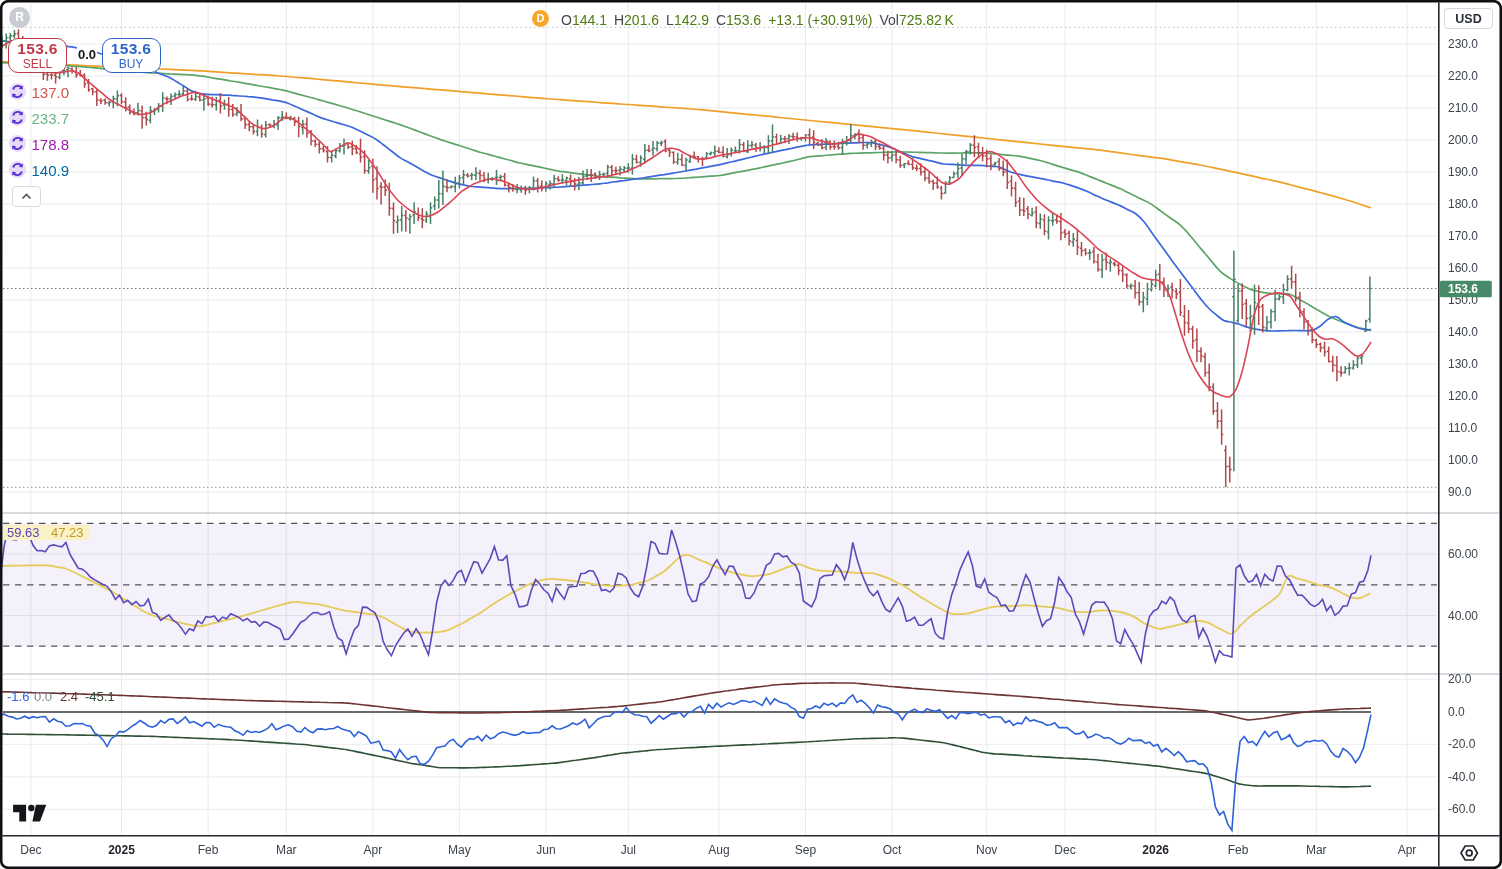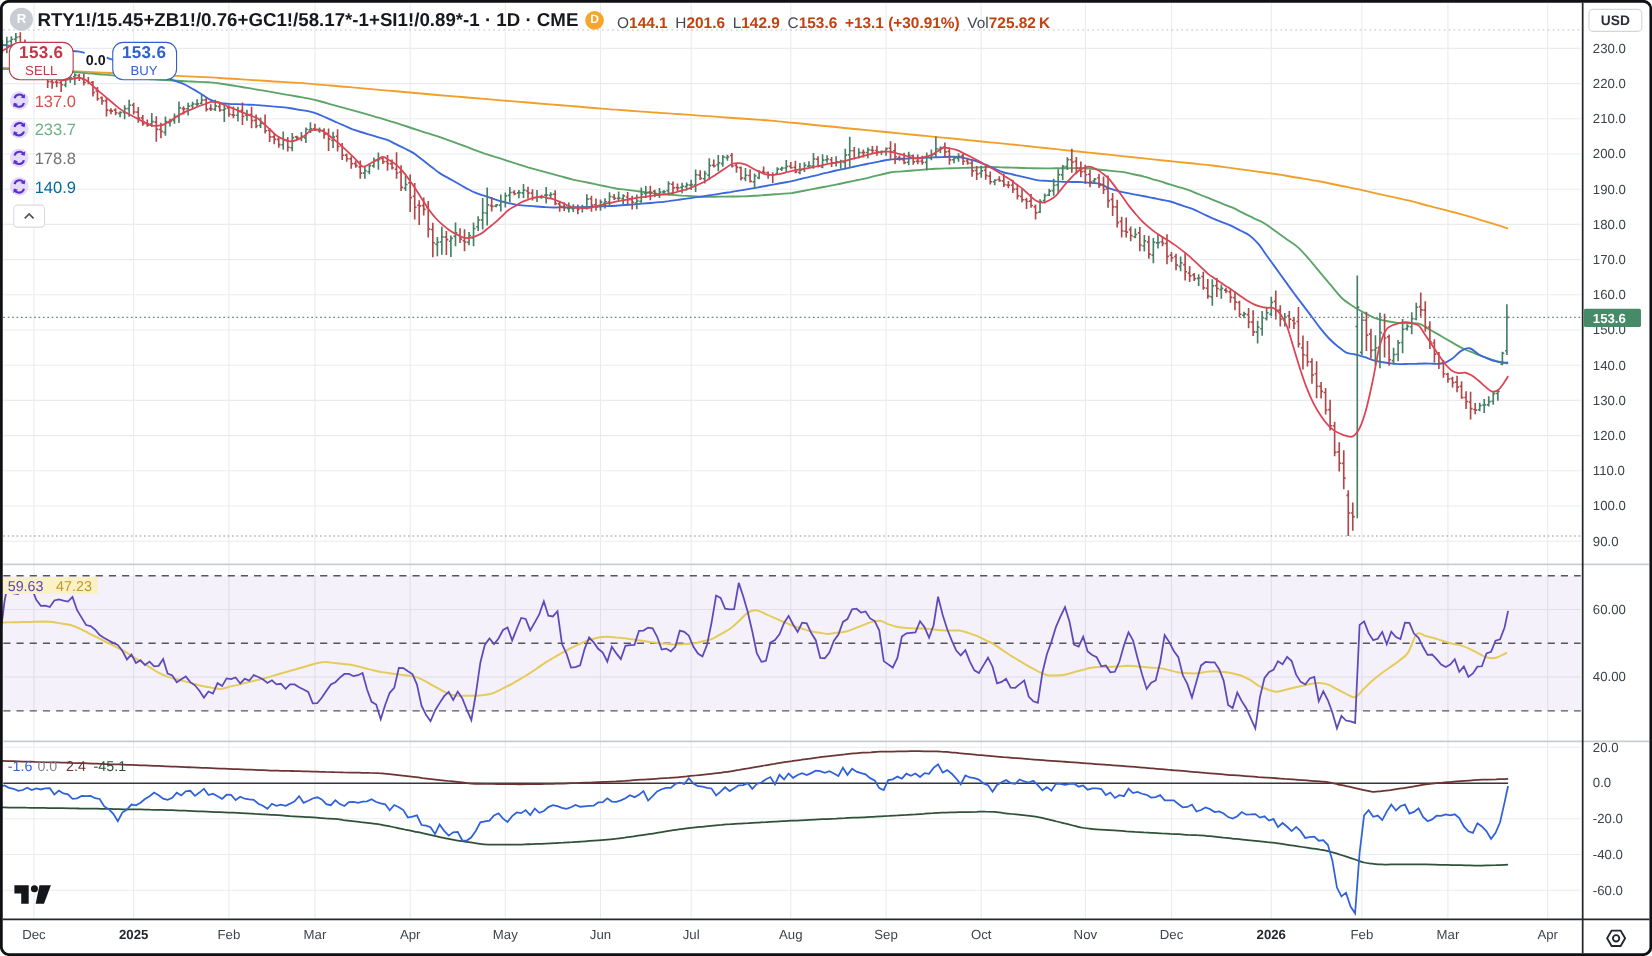--- a/index.html
+++ b/index.html
@@ -4,21 +4,21 @@
 html,body{margin:0;padding:0;background:#fff;width:1502px;height:869px;overflow:hidden}
 #wrap{position:relative;width:1502px;height:869px;font-family:"Liberation Sans",sans-serif}
 #wrap svg.main{position:absolute;left:0;top:0}
 .abs{position:absolute;white-space:nowrap}
 .title{left:34px;top:9px;font-size:17px;font-weight:600;color:#17191f;letter-spacing:0}
 .rlogo{left:9px;top:7px;width:21px;height:21px;border-radius:50%;background:#c9cdd3;color:#fff;
  font-size:12px;font-weight:bold;text-align:center;line-height:21px}
 .dbadge{left:532px;top:10px;width:17px;height:17px;border-radius:50%;background:#f7a62b;color:#fff;
  font-size:11px;font-weight:bold;text-align:center;line-height:17px}
 .ohlc{left:561px;top:11.5px;font-size:14px;color:#42464e;letter-spacing:0}
-.ohlc b{font-weight:bold;color:#c2410c}
+.ohlc b{font-weight:normal;color:#4d7c0f}
 .ohlc i{display:inline-block;width:7px}
 .btn{position:absolute;width:57px;height:33px;border-radius:10px;background:#fff;text-align:center}
 .sell{left:8px;top:37.5px;border:1.7px solid #bd3a46;color:#c23846}
 .buy{left:101.5px;top:37.5px;border:1.7px solid #2e62c9;color:#2f63cc}
 .btn .p{font-size:15.5px;font-weight:bold;margin-top:1px;letter-spacing:0.3px}
 .btn .l{font-size:12px;margin-top:-1px}
 .spread{left:77px;top:46.5px;font-size:13px;font-weight:bold;color:#15171c;background:#fff;padding:0 1px}
 .ind{font-size:15px}
 .icon{position:absolute;left:9px;width:17px;height:17px;border-radius:50%;background:#e4dcf8}
 .icon svg{position:absolute;left:0;top:0}
@@ -155,21 +155,20 @@
       </g>
       <rect x="3" y="524.5" width="86" height="15.5" fill="#fbf1c6"></rect>
       <text x="7" y="537" font-size="13" fill="#5b44bd">59.63</text>
       <text x="51" y="537" font-size="13" fill="#c09a27">47.23</text>
       <text x="7" y="701" font-size="13" fill="#2f62d9">-1.6</text>
       <text x="34" y="701" font-size="13" fill="#80858f">0.0</text>
       <text x="60" y="701" font-size="13" fill="#6d3434">2.4</text>
       <text x="85" y="701" font-size="13" fill="#2f5138">-45.1</text>
     </svg>
 <div class="abs rlogo">R</div>
-<div class="abs title">RTY1!/15.45+ZB1!/0.76+GC1!/58.17*-1+SI1!/0.89*-1 · 1D · CME</div>
 <div class="abs dbadge">D</div>
 <div class="abs ohlc">O<b>144.1</b><i></i>H<b>201.6</b><i></i>L<b>142.9</b><i></i>C<b>153.6</b><i></i><b>+13.1 (+30.91%)</b><i></i>Vol<b>725.82 K</b></div>
 <div class="abs btn sell">
       <div class="p">153.6</div>
       <div class="l">SELL</div>
     </div>
 <div class="abs btn buy">
       <div class="p">153.6</div>
       <div class="l">BUY</div>
     </div>
@@ -193,21 +192,21 @@
     </div>
     <div class="abs ind" style="left:31.5px;top:110px;color:#6cb283">233.7</div>
     <div class="icon abs" style="top:135px">
       <svg width="17" height="17" viewBox="0 0 17 17">
         <path d="M13 5.6 A4.7 4.7 0 0 0 4.2 6.4" stroke="#5b2fd1" stroke-width="1.9" fill="none"></path>
         <path d="M4 11.4 A4.7 4.7 0 0 0 12.8 10.6" stroke="#5b2fd1" stroke-width="1.9" fill="none"></path>
         <path d="M13.9 2.6 L13.4 6.6 L9.6 5.4 Z" fill="#5b2fd1"></path>
         <path d="M3.1 14.4 L3.6 10.4 L7.4 11.6 Z" fill="#5b2fd1"></path>
       </svg>
     </div>
-    <div class="abs ind" style="left:31.5px;top:136px;color:#737373">178.8</div>
+    <div class="abs ind" style="left:31.5px;top:136px;color:#a21caf">178.8</div>
     <div class="icon abs" style="top:161px">
       <svg width="17" height="17" viewBox="0 0 17 17">
         <path d="M13 5.6 A4.7 4.7 0 0 0 4.2 6.4" stroke="#5b2fd1" stroke-width="1.9" fill="none"></path>
         <path d="M4 11.4 A4.7 4.7 0 0 0 12.8 10.6" stroke="#5b2fd1" stroke-width="1.9" fill="none"></path>
         <path d="M13.9 2.6 L13.4 6.6 L9.6 5.4 Z" fill="#5b2fd1"></path>
         <path d="M3.1 14.4 L3.6 10.4 L7.4 11.6 Z" fill="#5b2fd1"></path>
       </svg>
     </div>
     <div class="abs ind" style="left:31.5px;top:162px;color:#0369a1">140.9</div>
 <div class="abs collapse"><svg width="27" height="19">

